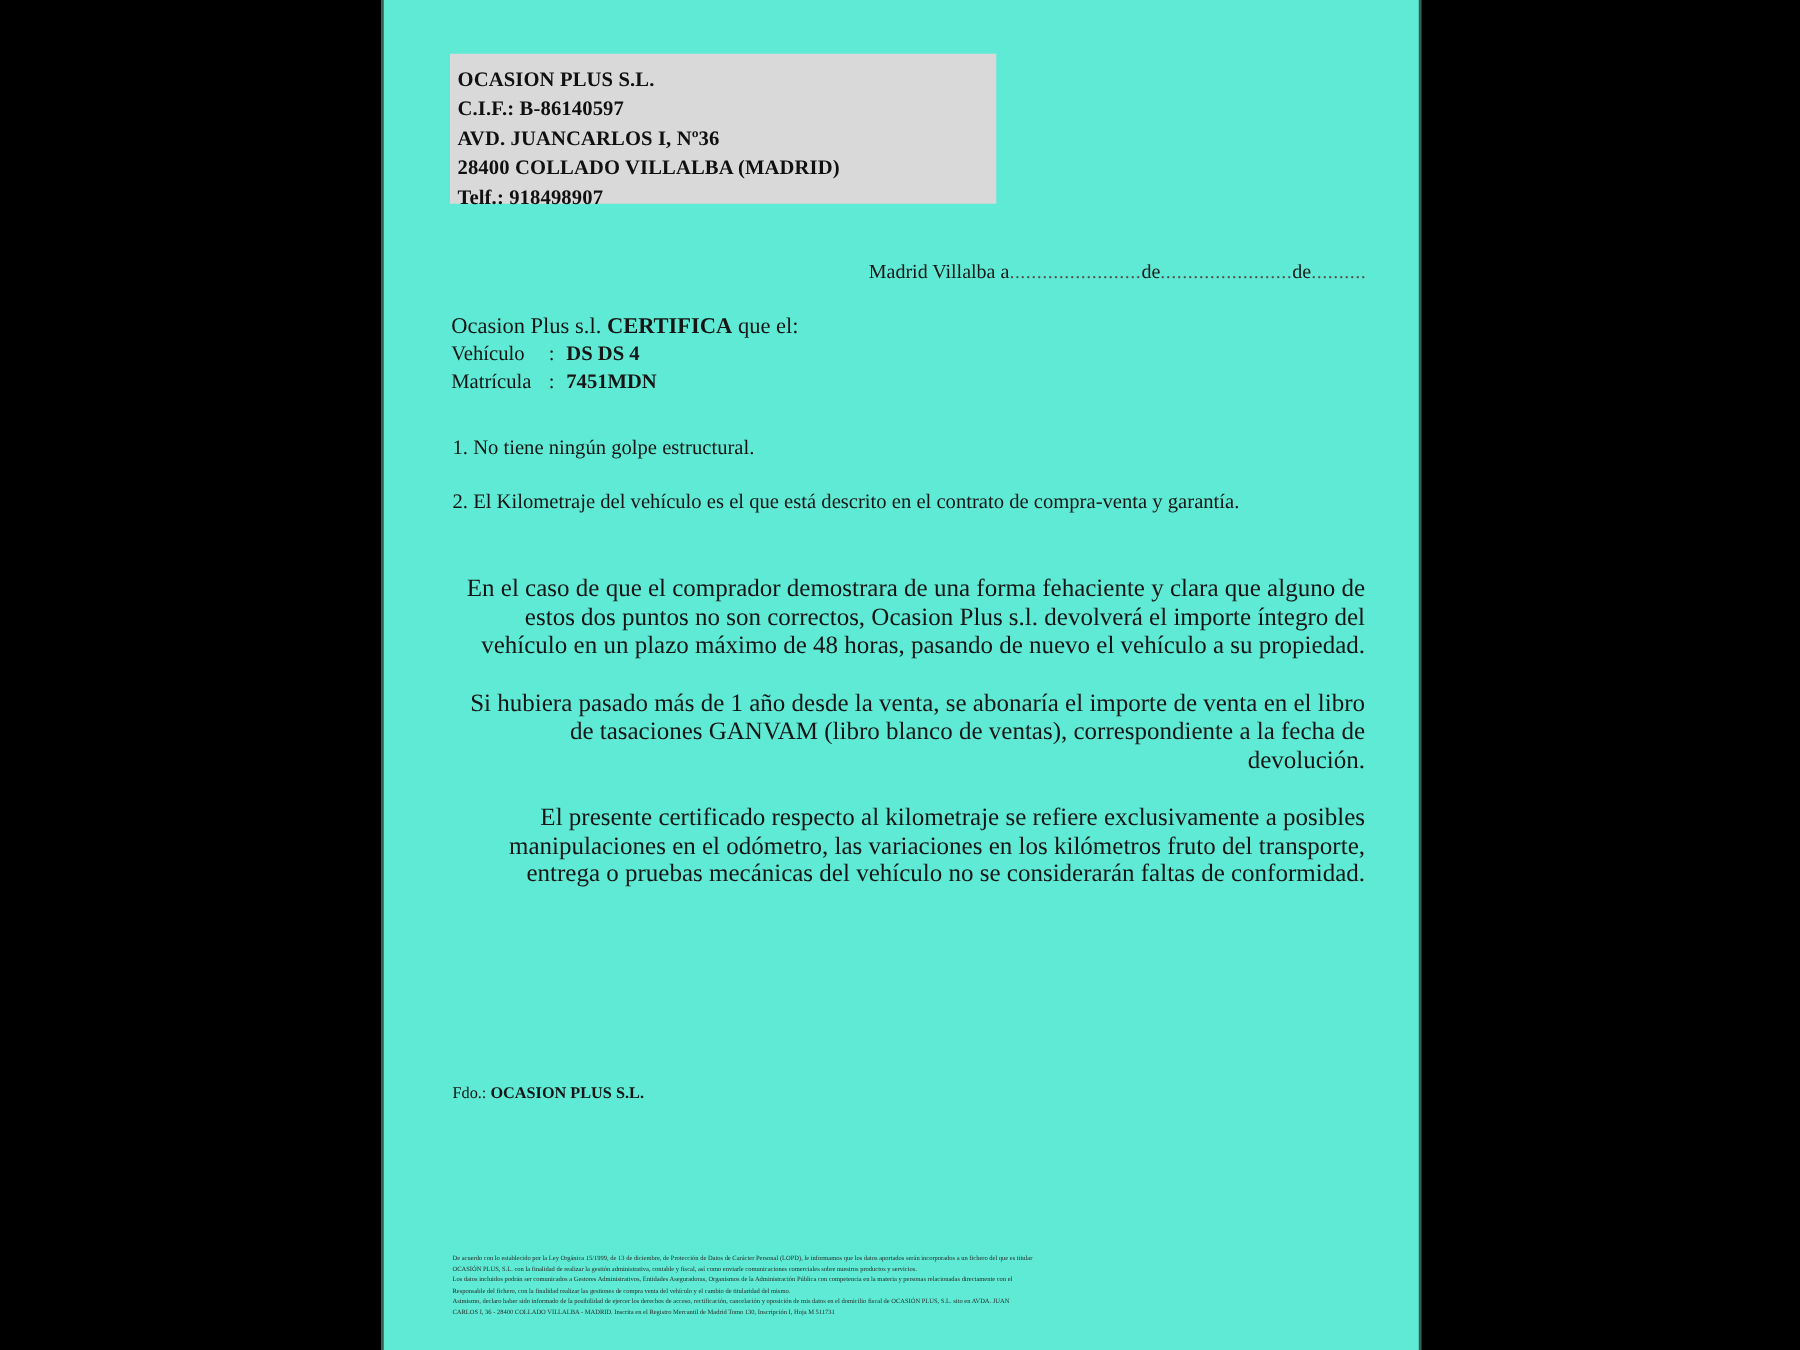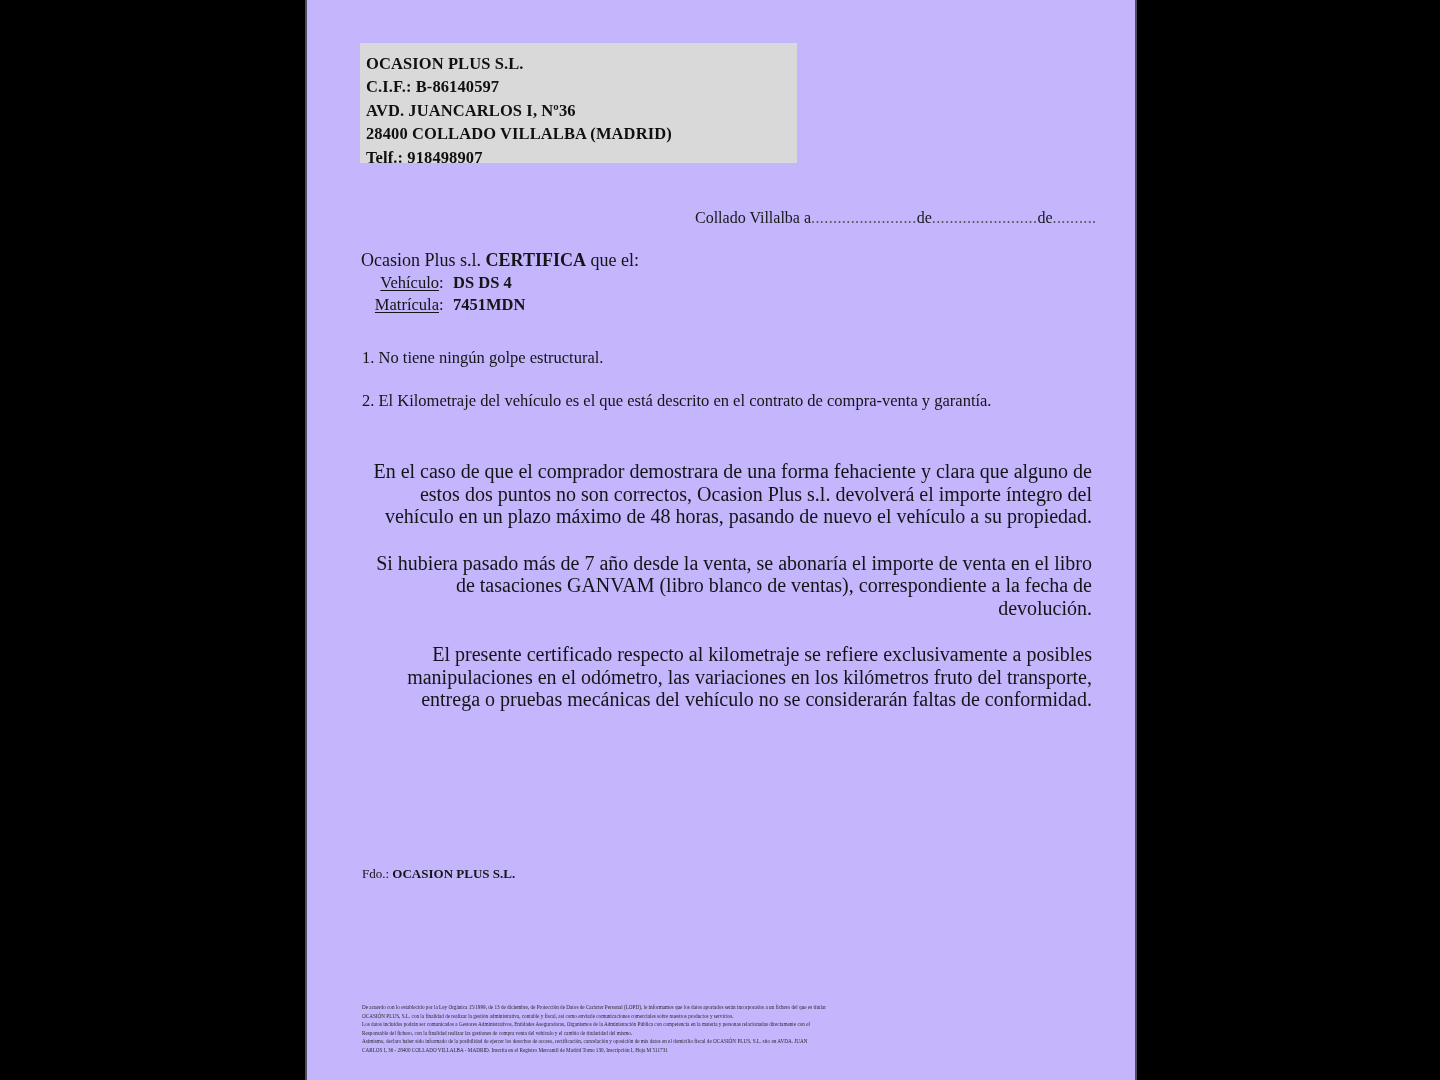--- a/index.html
+++ b/index.html
@@ -22,21 +22,21 @@
     background: #000000;
   }
 
   
   #page {
     position: absolute;
     left: 305px;
     top: 0;
     width: 832px;
     height: 1080px;
-    background: #c4b5fd;
+    background: #5eead4;
     box-sizing: border-box;
     color: #151515;
   }
 
   
   .page-seam-left,
   .page-seam-right {
     position: absolute;
     top: 0;
     width: 2px;
@@ -100,23 +100,21 @@
 
   .field-row {
     display: flex;
     align-items: baseline;
     font-size: 16.5px;
     line-height: 21.5px;
   }
   .field-label {
     display: inline-block;
     width: 78px;
-    text-decoration: underline;
     text-underline-offset: 2px;
-    text-align: right;
   }
   .field-sep {
     display: inline-block;
     width: 14px;
     text-align: left;
   }
   .field-value { font-weight: bold; }
 
   
   #points {
@@ -184,21 +182,21 @@
 
     <div id="letterhead">
       <div class="lh-line">OCASION PLUS S.L.</div>
       <div class="lh-line">C.I.F.: B-86140597</div>
       <div class="lh-line">AVD. JUANCARLOS I, Nº36</div>
       <div class="lh-line">28400 COLLADO VILLALBA (MADRID)</div>
       <div class="lh-line">Telf.: 918498907</div>
     </div>
 
     <div id="dateline">
-      <span>Collado Villalba a</span><span class="dots">........................</span><span class="de">de</span><span class="dots">........................</span><span class="de">de</span><span class="dots">..........</span>
+      <span>Madrid Villalba a</span><span class="dots">........................</span><span class="de">de</span><span class="dots">........................</span><span class="de">de</span><span class="dots">..........</span>
     </div>
 
     <div id="certify">
       <div class="cert-head">
         <span>Ocasion Plus s.l. </span><span class="strong">CERTIFICA</span><span> que el:</span>
       </div>
 
       <div class="field-row">
         <span class="field-label">Vehículo</span>
         <span class="field-sep">:</span>
@@ -212,21 +210,21 @@
       </div>
     </div>
 
     <div id="points">
       <div class="point">1. No tiene ningún golpe estructural.</div>
       <div class="point">2. El Kilometraje del vehículo es el que está descrito en el contrato de compra-venta y garantía.</div>
     </div>
 
     <div id="bodytext">
       <p>En el caso de que el comprador demostrara de una forma fehaciente y clara que alguno de estos dos puntos no son correctos, Ocasion Plus s.l. devolverá el importe íntegro del vehículo en un plazo máximo de 48 horas, pasando de nuevo el vehículo a su propiedad.</p>
-      <p>Si hubiera pasado más de 7 año desde la venta, se abonaría el importe de venta en el libro de tasaciones GANVAM (libro blanco de ventas), correspondiente a la fecha de devolución.</p>
+      <p>Si hubiera pasado más de 1 año desde la venta, se abonaría el importe de venta en el libro de tasaciones GANVAM (libro blanco de ventas), correspondiente a la fecha de devolución.</p>
       <p>El presente certificado respecto al kilometraje se refiere exclusivamente a posibles manipulaciones en el odómetro, las variaciones en los kilómetros fruto del transporte, entrega o pruebas mecánicas del vehículo no se considerarán faltas de conformidad.</p>
     </div>
 
     <div id="signature">
       <span>Fdo.: </span><span class="fdo-company">OCASION PLUS S.L.</span>
     </div>
 
     <div id="legal">
       <div class="legal-line">De acuerdo con lo establecido por la Ley Orgánica 15/1999, de 13 de diciembre, de Protección de Datos de Carácter Personal (LOPD), le informamos que los datos aportados serán incorporados a un fichero del que es titular</div>
       <div class="legal-line">OCASIÓN PLUS, S.L. con la finalidad de realizar la gestión administrativa, contable y fiscal, así como enviarle comunicaciones comerciales sobre nuestros productos y servicios.</div>

